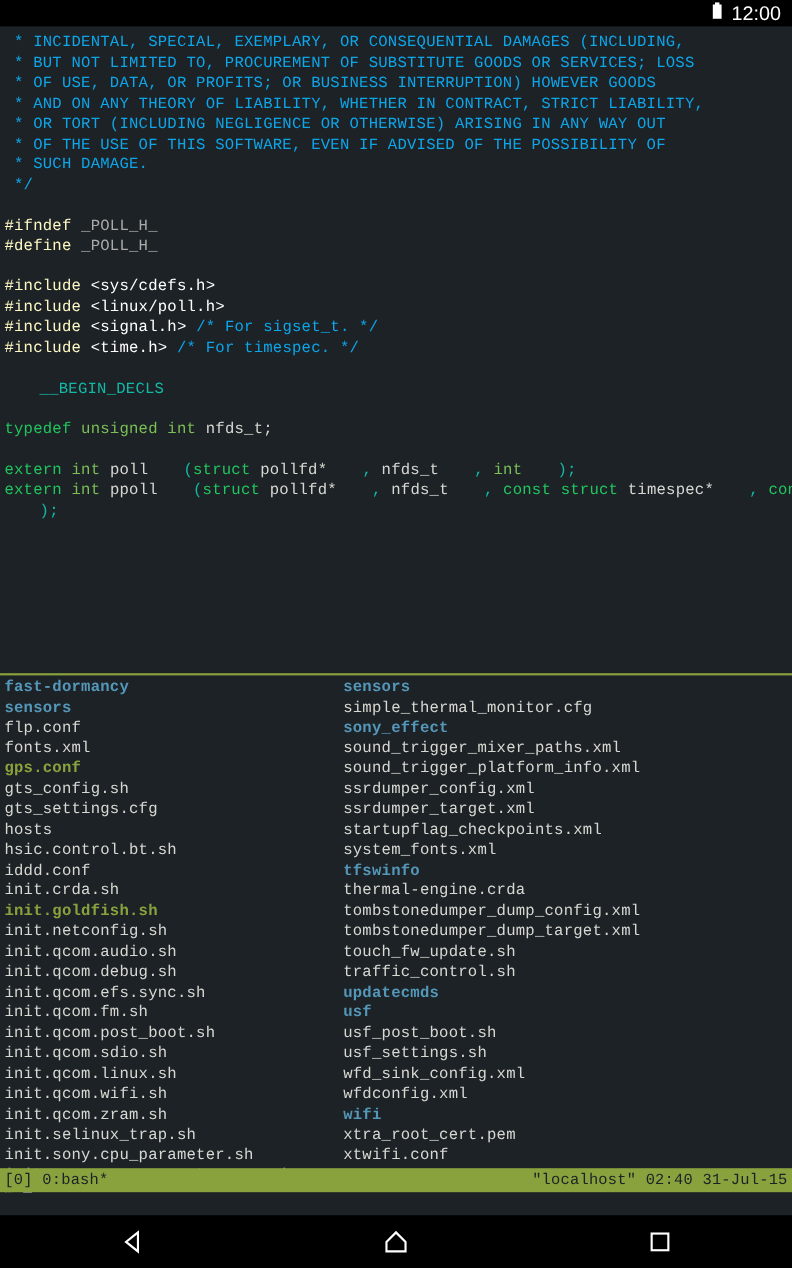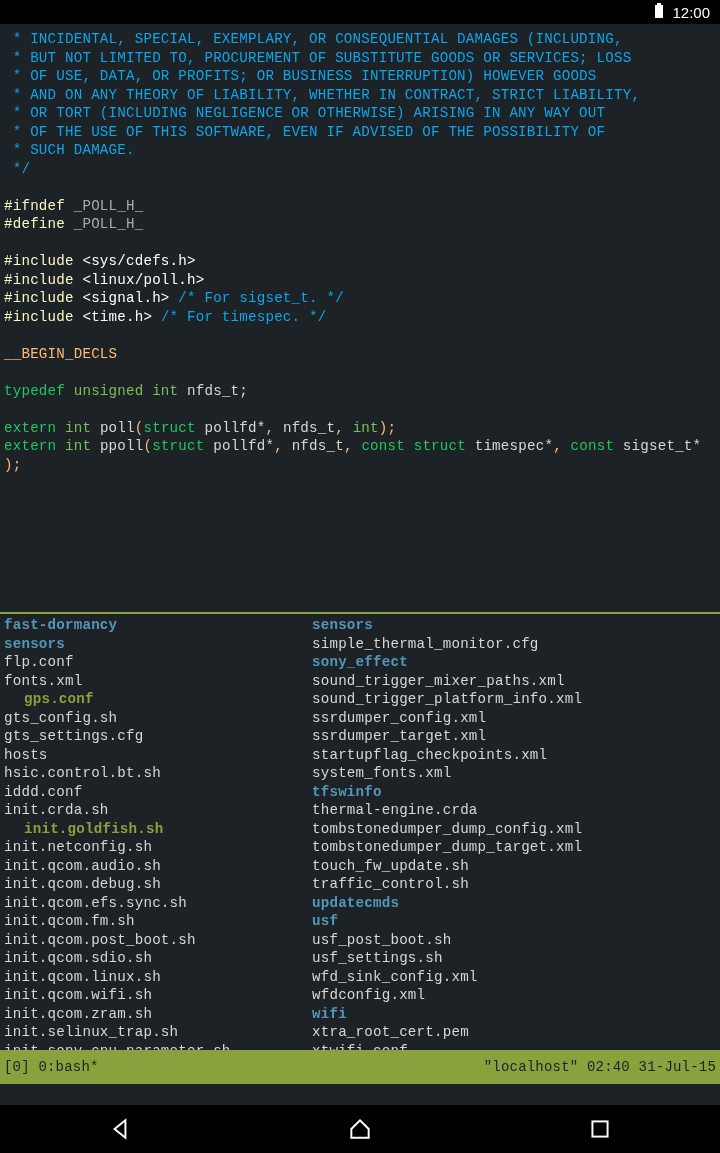--- a/index.html
+++ b/index.html
@@ -1,41 +1,41 @@
 <!DOCTYPE html>
 <html><head>
 <meta charset="utf-8">
 <style>
 * { margin: 0; padding: 0; box-sizing: border-box; }
 html, body { width: 720px; height: 1153px; background: #000; font-family: "Courier New", monospace; overflow: hidden; }
-.status-bar { height: 24px; background: #000; display: flex; justify-content: flex-end; align-items: center; padding: 0 10px; color: #fff; font-size: 15px; font-family: Arial, sans-serif; }
+.status-bar { height: 24px; background: #000; display: flex; justify-content: flex-end; align-items: center; padding: 0 10px; color: #fff; font-size: 18px; font-family: Arial, sans-serif; }
 .battery { display: inline-block; margin-right: 8px; }
 .battery svg { width: 10px; height: 16px; }
 .terminal { background: #1c2226; height: 1081px; font-size: 14.2px; line-height: 18.5px; letter-spacing: 0.2px; }
 .pane-top { padding: 6px 4px 4px 4px; height: 588px; overflow: hidden; }
 .pane-divider { height: 2px; background: #8aa23d; }
 .pane-bottom { padding: 2px 4px 0 4px; height: 470px; overflow: hidden; position: relative; }
 .ls-cols { display: flex; }
 .ls-col { flex: 0 0 308px; }
 .ls-col:first-child { flex: 0 0 308px; }
 pre { font-family: inherit; white-space: pre; }
 .c-comment { color: #0ea5e9; }
 .c-pp { color: #fef9c3; }
 .c-ppname { color: #aaa; }
 .c-inc { color: #ffffff; }
 .c-kw { color: #22c55e; }
 .c-ty { color: #7bbf56; }
 .c-id { color: #d8d8d2; }
-.c-plain { color: #fdba74; }
+.c-plain { color: #14b8a6; margin-left: 32px; }
 .dir { color: #5497b8; font-weight: bold; }
-.exe { color: #8aa23d; font-weight: bold; margin-left: 20px; }
+.exe { color: #8aa23d; font-weight: bold; }
 .file { color: #d8d8d2; }
 .prompt-line { color: #8aa23d; }
 .cursor { display: inline-block; width: 8px; height: 16px; background: #d8d8d2; vertical-align: text-bottom; }
-.tmux-bar { position: absolute; left: 0; right: 0; bottom: 0; height: 34px; background: #8aa23d; color: #1c2226; display: flex; align-items: center; font-size: 14px; padding: 0 4px; justify-content: space-between; }
+.tmux-bar { position: absolute; left: 0; right: 0; bottom: 0; height: 22px; background: #8aa23d; color: #1c2226; display: flex; align-items: center; font-size: 14px; padding: 0 4px; justify-content: space-between; }
 .tmux-left { display: flex; align-items: center; }
 .tmux-right { color: #1c2226; }
 .nav-bar { height: 48px; background: #000; display: flex; justify-content: space-around; align-items: center; }
 .nav-btn { width: 48px; height: 48px; display: flex; align-items: center; justify-content: center; }
 .nav-btn svg { width: 26px; height: 26px; }
 </style>
 </head>
 <body>
 
 <div class="status-bar">

